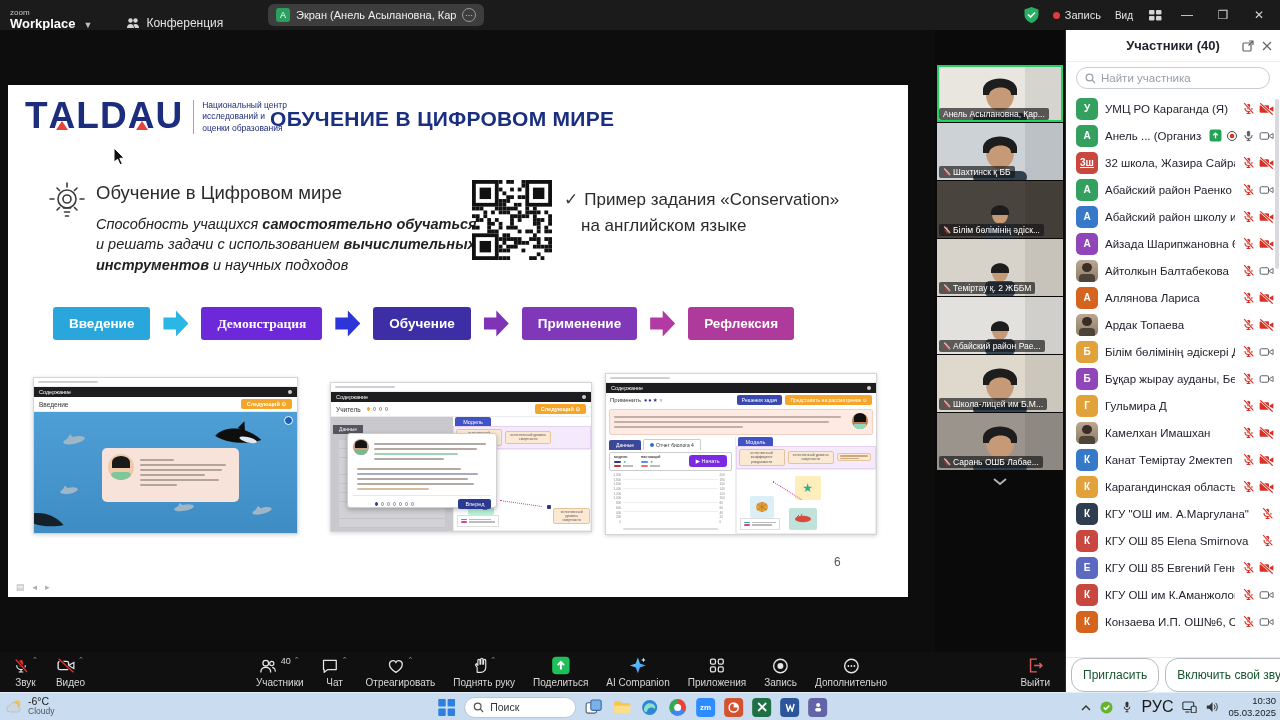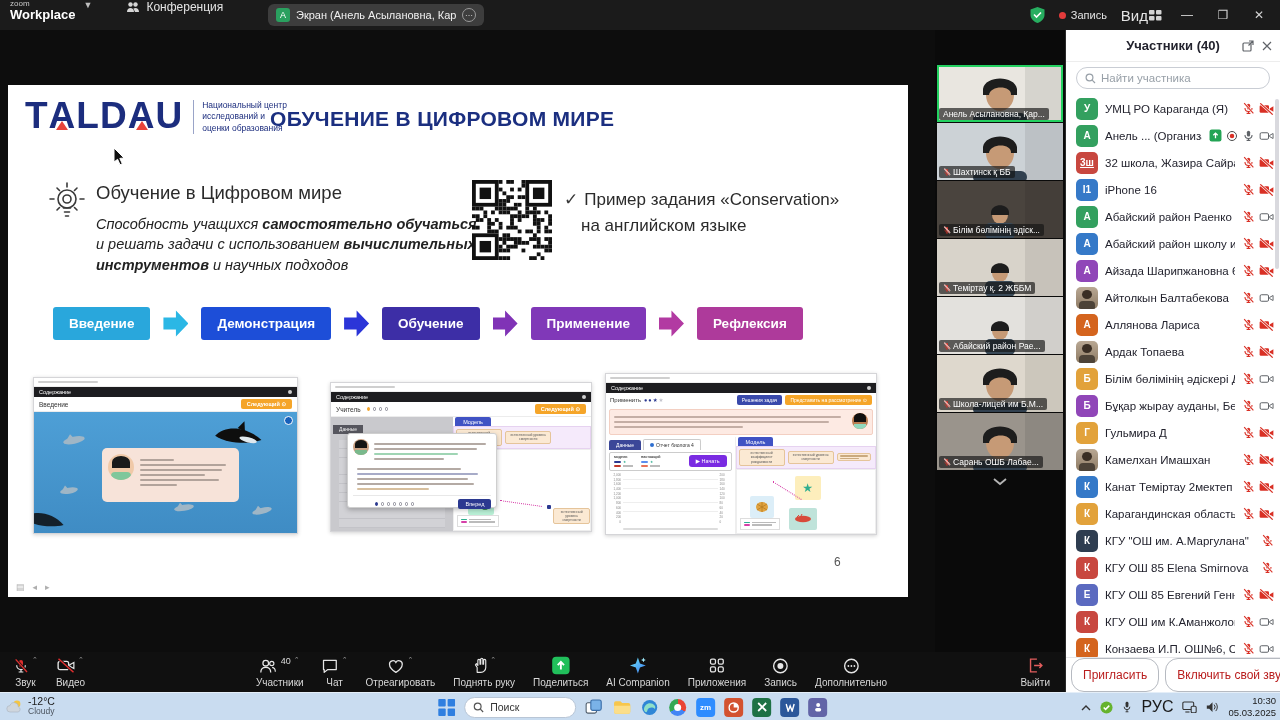--- a/index.html
+++ b/index.html
@@ -1,33 +1,33 @@
 <!DOCTYPE html>
 <html><head>
 <meta charset="utf-8">
 <style>
 *{margin:0;padding:0;box-sizing:border-box;font-family:"Liberation Sans",sans-serif}
 html,body{width:1280px;height:720px;overflow:hidden;background:#000}
 .screen{position:relative;width:1280px;height:720px;background:#0d0d0d}
 .abs{position:absolute}
 
-.titlebar{position:absolute;left:0;top:0;width:1280px;height:30px;background:#1b1b1b;display:flex;align-items:flex-start;color:#e6e6e6}
+.titlebar{position:absolute;left:0;top:0;width:1280px;height:30px;background:#1b1b1b;display:flex;align-items:flex-end;color:#e6e6e6}
 .brand{display:flex;flex-direction:column;line-height:1;margin-left:10px}
 .brand .b1{font-size:8px;color:#c9c9c9}
 .brand .b2{font-size:13px;font-weight:bold;color:#fff}
 .chev{color:#bdbdbd;font-size:9px;margin-left:8px}
 .meet-tab{display:flex;align-items:center;gap:6px;margin-left:34px;font-size:12px;color:#e3e3e3}
 .share-pill{position:absolute;left:268px;top:4px;height:22px;background:#3d3d3d;border-radius:6px;display:flex;align-items:center;padding:0 8px;gap:6px}
 .share-pill .pav{width:14px;height:14px;border-radius:3px;background:#2aa05f;color:#fff;font-size:9px;display:flex;align-items:center;justify-content:center}
 .share-pill .ptxt{font-size:11px;color:#f0f0f0;white-space:nowrap}
 .share-pill .pmore{width:14px;height:14px;border-radius:50%;border:1px solid #9a9a9a;color:#cfcfcf;font-size:8px;display:flex;align-items:center;justify-content:center;letter-spacing:1px}
 .tb-right{position:absolute;right:0;top:0;height:30px;display:flex;align-items:center;gap:14px;padding-right:10px}
 .rec{display:flex;align-items:center;gap:5px;font-size:11px;color:#e3e3e3}
 .rec .dot{width:7px;height:7px;border-radius:50%;background:#e23b3b}
-.view{display:flex;align-items:center;gap:1px;font-size:15px;color:#e3e3e3}
+.view{display:flex;align-items:center;gap:16px;font-size:10px;color:#e3e3e3}
 .winbtn{color:#d5d5d5;font-size:12px;width:22px;text-align:center}
 
 .share-area{position:absolute;left:0;top:30px;width:935px;height:622px;background:#0d0d0d}
 .slide{position:absolute;left:8px;top:55px;width:900px;height:512px;background:#fff}
 .video-strip{position:absolute;left:935px;top:30px;width:130px;height:622px;background:#0a0a0a}
 .panel{position:absolute;left:1065px;top:30px;width:215px;height:662px;background:#fff;border-left:1px solid #2a2a2a;display:flex;flex-direction:column}
 
 .logo-row{position:absolute;left:17px;top:12px;display:flex;align-items:flex-start;gap:10px}
 .logo-word{font-size:37px;font-weight:bold;color:#1c2d7e;letter-spacing:1px;line-height:1;display:flex}
 .logo-a{position:relative}
@@ -127,21 +127,21 @@
 .p-list{flex:1;overflow:hidden;position:relative}
 .p-row{height:27px;display:flex;align-items:center;padding:0 6px 0 10px;gap:7px}
 .p-av{width:22px;height:22px;border-radius:5px;color:#fff;font-size:10px;font-weight:bold;display:flex;align-items:center;justify-content:center;flex:none}
 .p-av.photo{background:linear-gradient(#b9a894,#8d7a63);position:relative;overflow:hidden}
 .p-av.photo:before{content:"";position:absolute;left:6px;top:3px;width:10px;height:9px;border-radius:50%;background:#3a2e24}
 .p-av.photo:after{content:"";position:absolute;left:3px;bottom:0;width:16px;height:8px;border-radius:4px 4px 0 0;background:#4d4338}
 .p-name{font-size:11.5px;color:#23232e;white-space:nowrap;overflow:hidden;flex:1}
 .p-ic{display:flex;align-items:center;gap:4px;flex:none}
 .p-scroll{position:absolute;right:1px;top:4px;width:4px;height:170px;background:#d9d9de;border-radius:2px}
 .p-foot{border-top:1px solid #e7e7ea;height:35px;display:flex;align-items:center;gap:6px;padding:0 0 0 5px;overflow:hidden}
-.p-btn{height:24px;border:1px solid #b6bac1;border-radius:13px;background:#fff;font-size:12px;color:#b91c1c;padding:16px 11px;display:flex;align-items:center;white-space:nowrap;flex:none}
+.p-btn{height:24px;border:1px solid #b6bac1;border-radius:13px;background:#fff;font-size:12px;color:#14532d;padding:16px 11px;display:flex;align-items:center;white-space:nowrap;flex:none}
 
 .zoombar{position:absolute;left:0;top:652px;width:1065px;height:40px;background:#101010;display:flex;align-items:center}
 .tb-item{display:flex;flex-direction:column;align-items:center;justify-content:center;gap:2px;padding:0 9px;height:40px}
 .tb-ico{height:19px;display:flex;align-items:center;gap:2px;position:relative}
 .tb-label{font-size:10px;color:#d8d8d8;white-space:nowrap}
 .tb-caret{color:#9a9a9a;font-size:7px;margin-left:1px;align-self:flex-start}
 .tb-badge{color:#dcdcdc;font-size:9px;margin-left:2px;align-self:flex-start}
 .tb-left{display:flex;margin-left:4px}
 .tb-center{display:flex;position:absolute;left:50%;transform:translateX(-44%)}
 .tb-rightg{position:absolute;right:6px;top:0;display:flex;height:40px}
@@ -385,21 +385,21 @@
           </g>
         </svg>
       <div class="qr-cap">
         <div><span class="chk">✓</span><span>Пример задания «Conservation»</span></div>
         <div style="margin-left:17px"><span>на английском языке</span></div>
       </div>
 
       <div class="flow" id="flow">
           <div class="fl-box" style="background: rgb(41, 167, 220);">Введение</div>
           <div class="fl-arrow" style="background: rgb(43, 183, 229);"></div>
-          <div class="fl-box" style="background: #1d4ed8;">Демонстрация</div>
+          <div class="fl-box" style="background: #6d28d9; font-family: Liberation Serif, serif;">Демонстрация</div>
           <div class="fl-arrow" style="background: rgb(43, 53, 216);"></div>
           <div class="fl-box" style="background: rgb(61, 46, 166);">Обучение</div>
           <div class="fl-arrow" style="background: rgb(128, 51, 182);"></div>
           <div class="fl-box" style="background: rgb(128, 56, 184);">Применение</div>
           <div class="fl-arrow" style="background: rgb(178, 58, 162);"></div>
           <div class="fl-box" style="background: rgb(174, 58, 155);">Рефлексия</div>
         </div>
 
       <div class="shot" style="left:25px;top:292px;width:265px;height:157px">
         <div class="s-url">
@@ -900,39 +900,20 @@
             </svg>
             <svg width="15" height="12" viewBox="0 0 24 18">
               <rect x="1" y="3" width="15" height="12" rx="2" fill="#d93025"></rect>
               <path d="M17 8l6-3.5v9L17 10z" fill="#d93025"></path>
               <path d="M2 0l20 18" stroke="#fff" stroke-width="4"></path>
               <path d="M2 0l20 18" stroke="#d93025" stroke-width="2"></path>
             </svg>
           </span>
         </div>
         <div class="p-row">
-          <span class="p-av" style="background: rgb(53, 121, 200);">I1</span>
-          <span class="p-name">iPhone 16</span>
-          <span class="p-ic">
-            <svg width="13" height="13" viewBox="0 0 24 24">
-              <rect x="9" y="3" width="6" height="11" rx="3" fill="#d93025"></rect>
-              <path d="M5.5 11a6.5 6.5 0 0 0 13 0" stroke="#d93025" stroke-width="2" fill="none"></path>
-              <path d="M12 17.5V21M8.5 21h7" stroke="#d93025" stroke-width="2"></path>
-              <path d="M4 2l17 19" stroke="#fff" stroke-width="4"></path>
-              <path d="M4 2l17 19" stroke="#d93025" stroke-width="2"></path>
-            </svg>
-            <svg width="15" height="12" viewBox="0 0 24 18">
-              <rect x="1" y="3" width="15" height="12" rx="2" fill="#d93025"></rect>
-              <path d="M17 8l6-3.5v9L17 10z" fill="#d93025"></path>
-              <path d="M2 0l20 18" stroke="#fff" stroke-width="4"></path>
-              <path d="M2 0l20 18" stroke="#d93025" stroke-width="2"></path>
-            </svg>
-          </span>
-        </div>
-        <div class="p-row">
           <span class="p-av" style="background: rgb(51, 160, 95);">А</span>
           <span class="p-name">Абайский район Раенко В В</span>
           <span class="p-ic">
             <svg width="13" height="13" viewBox="0 0 24 24">
               <rect x="9" y="3" width="6" height="11" rx="3" fill="#d93025"></rect>
               <path d="M5.5 11a6.5 6.5 0 0 0 13 0" stroke="#d93025" stroke-width="2" fill="none"></path>
               <path d="M12 17.5V21M8.5 21h7" stroke="#d93025" stroke-width="2"></path>
               <path d="M4 2l17 19" stroke="#fff" stroke-width="4"></path>
               <path d="M4 2l17 19" stroke="#d93025" stroke-width="2"></path>
             </svg>
@@ -1395,21 +1376,21 @@
       </div>
   </div>
 
   <div class="taskbar">
     <div class="weather">
       <svg width="17" height="14" viewBox="0 0 17 14">
           <circle cx="11" cy="5" r="3.4" fill="#f5c542"></circle>
           <path d="M4 13a3.2 3.2 0 0 1 0-6.4A4.3 4.3 0 0 1 12.4 8 2.6 2.6 0 0 1 12 13z" fill="#cfd6de" stroke="#aab4bf" stroke-width=".6"></path>
         </svg>
       <div>
-          <div class="wt">-12°C</div>
+          <div class="wt">-6°C</div>
           <div class="wc">Cloudy</div>
         </div>
     </div>
     <div class="tb-centerw" id="tb-apps">
         <div class="app-ico">
           <svg width="17" height="17" viewBox="0 0 18 18">
             <g fill="#2f7fe0">
               <rect x="0" y="0" width="8" height="8" rx="1"></rect>
               <rect x="10" y="0" width="8" height="8" rx="1"></rect>
               <rect x="0" y="10" width="8" height="8" rx="1"></rect>

